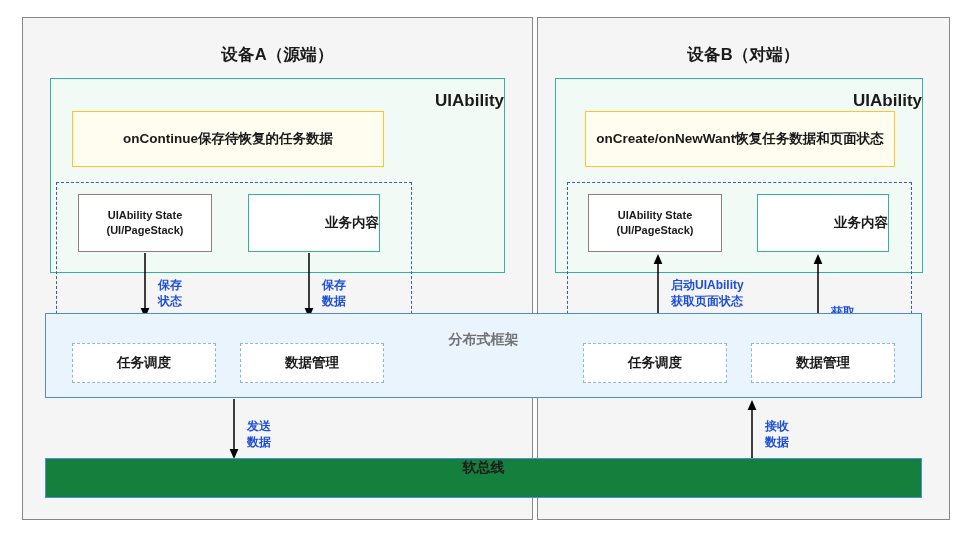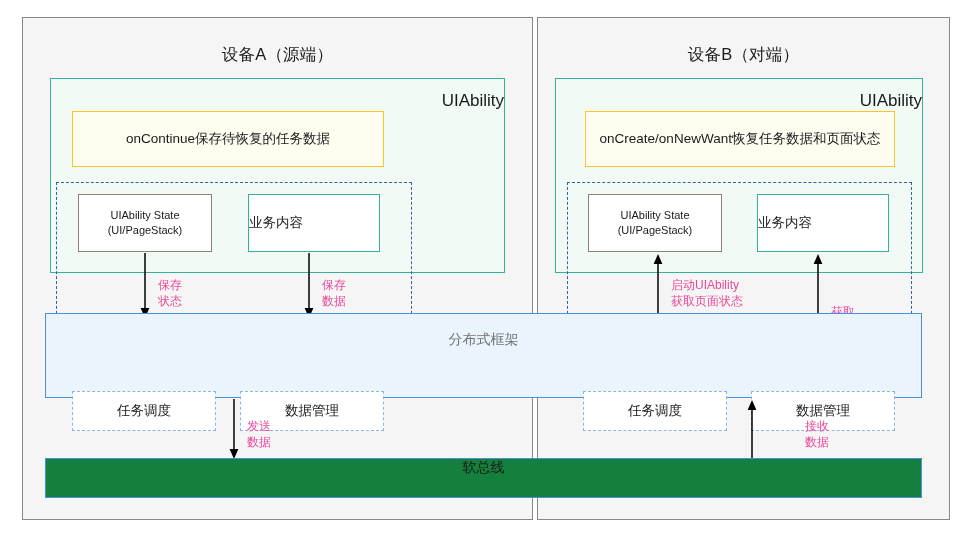--- a/index.html
+++ b/index.html
@@ -12,20 +12,21 @@
     height: 534px;
     font-family: "Liberation Sans", "DejaVu Sans", sans-serif;
     color: #1a1a1a;
     overflow: hidden;
   }
   #stage {
     position: relative;
     width: 972px;
     height: 534px;
     background: #ffffff;
+    font-weight: bold;
   }
 
   
   .device-panel {
     position: absolute;
     background: #f5f5f5;
     border: 1.5px solid #878787;
     box-sizing: border-box;
   }
   .panel-title {
@@ -93,21 +94,21 @@
     line-height: 1.35;
     font-size: 11px;
   }
   .content-box {
     position: absolute;
     background: #ffffff;
     border: 1.6px solid #35b39a;
     box-sizing: border-box;
     display: flex;
     align-items: center;
-    justify-content: flex-start;
+    justify-content: flex-end;
     font-size: 13.5px;
   }
 
   
   .framework-band {
     position: absolute;
     background: #eaf4fd;
     border: 1.6px solid #4a90d9;
     box-sizing: border-box;
   }
@@ -122,21 +123,20 @@
   }
   .module-box {
     position: absolute;
     background: #ffffff;
     border: 1.5px dashed #8ab6e0;
     box-sizing: border-box;
     display: flex;
     align-items: center;
     justify-content: center;
     font-size: 13.5px;
-    margin-top: 48px;
   }
 
   
   .softbus-bar {
     position: absolute;
     background: #15803d;
     border: 1.8px solid #4a90d9;
     box-sizing: border-box;
     display: flex;
     justify-content: center;
@@ -146,21 +146,21 @@
   
   .arrow {
     position: absolute;
   }
   .arrow svg { display: block; }
 
   .arrow-label {
     position: absolute;
     font-size: 12px;
     line-height: 1.35;
-    color: #ec4899;
+    color: #1d4ed8;
     white-space: pre;
   }
 </style>
 </head>
 <body>
 
 <div id="stage">
 
   <div class="device-panel" style="left:22px; top:17px; width:511px; height:503px;">
     <div class="panel-title">设备A（源端）</div>
@@ -267,19 +267,19 @@
     </svg>
   </div>
   <div class="arrow-label" style="left:247px; top:418px;"><span>发送</span><br><span>数据</span></div>
 
   <div class="arrow" style="left:746px; top:399px; width:12px; height:61px;">
     <svg width="12" height="61" viewBox="0 0 12 61">
       <line x1="6" y1="9" x2="6" y2="61" stroke="#000000" stroke-width="1.5"></line>
       <polygon points="6,1 1.6,11 10.4,11" fill="#000000"></polygon>
     </svg>
   </div>
-  <div class="arrow-label" style="left:805px; top:418px;"><span>接收</span><br><span>数据</span></div>
+  <div class="arrow-label" style="left:765px; top:418px;"><span>接收</span><br><span>数据</span></div>
 
   <div class="softbus-bar" style="left:45px; top:458px; width:877px; height:40px;">
     <span>软总线</span>
   </div>
 
 </div>
 
 </body></html>

